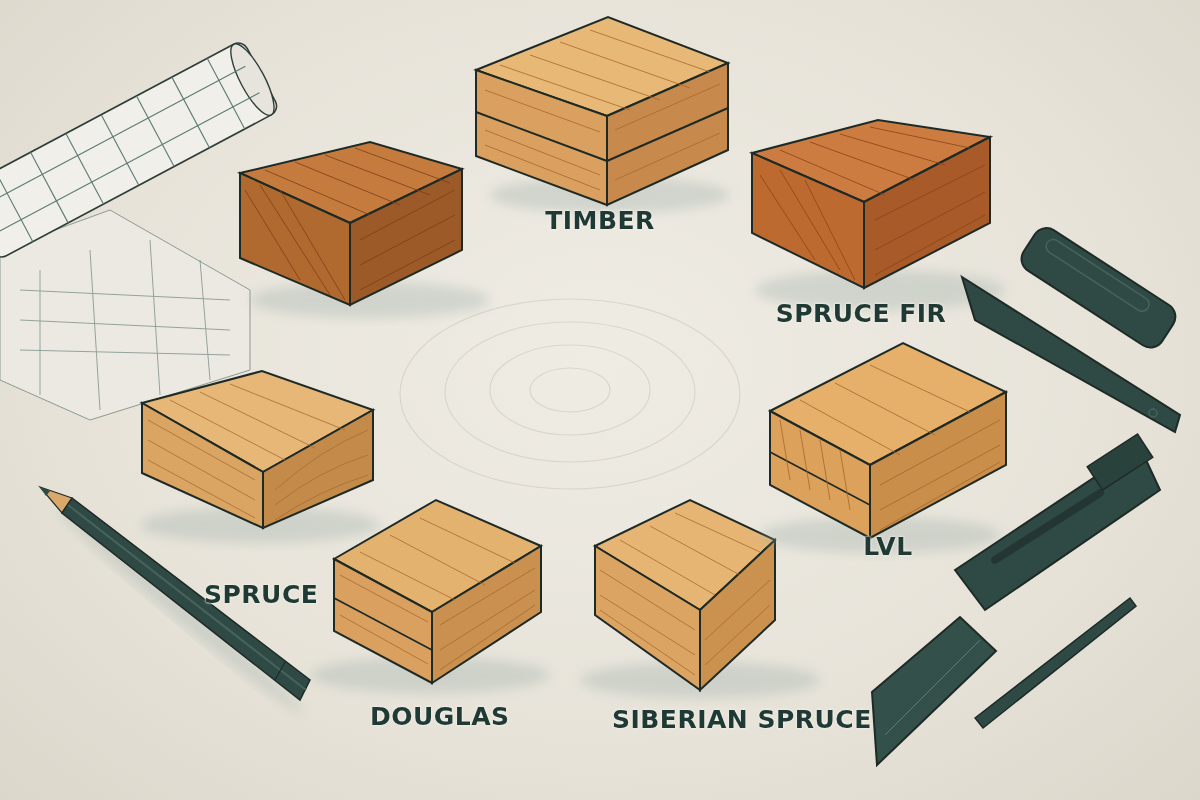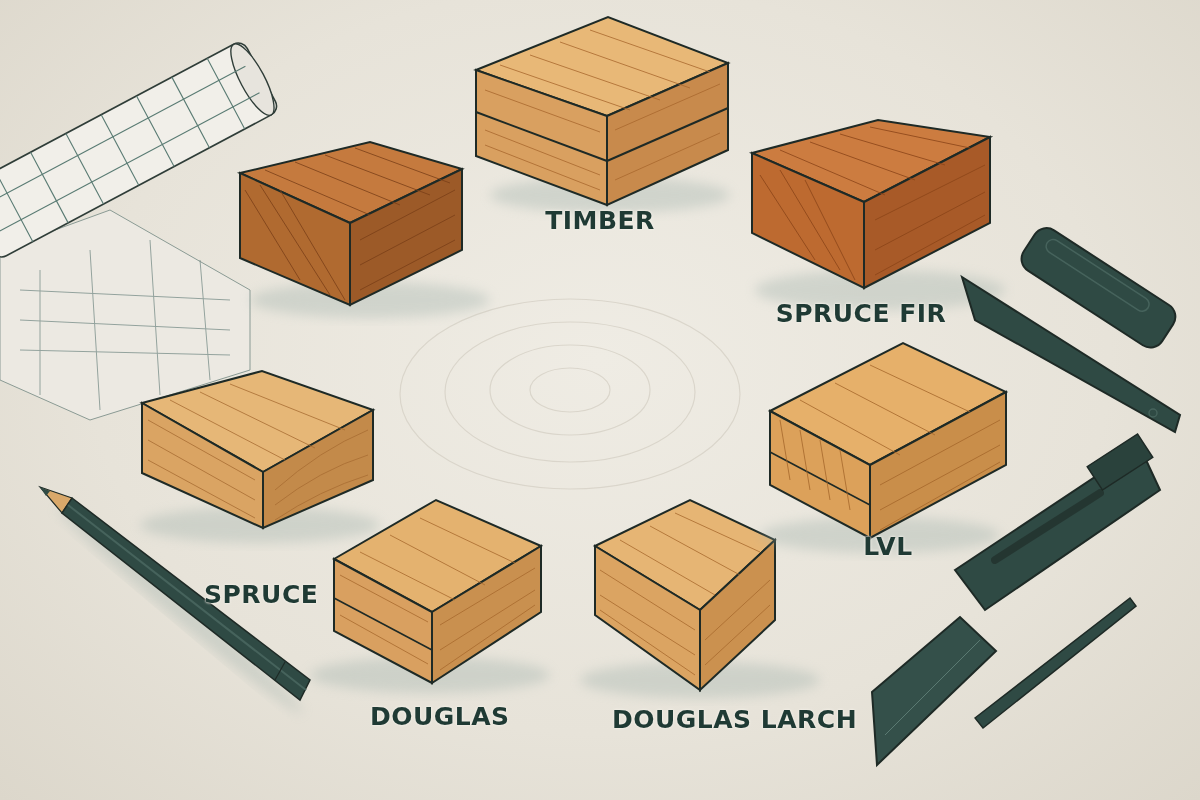--- a/index.html
+++ b/index.html
@@ -222,16 +222,16 @@
     <polygon points="975,718 1130,598 1136,606 983,728" fill="#2f4a44" stroke="#1e2a26" stroke-width="1.5"></polygon>
   </g>
 </svg>
 
 <div class="label" style="left:470px; top:206px; width:260px;">
   <div>TIMBER</div>
 </div>
 <div class="label" style="left:768px; top:299px; width:186px;">SPRUCE FIR</div>
 <div class="label" style="left:204px; top:580px; width:112px;">SPRUCE</div>
 <div class="label" style="left:370px; top:702px; width:124px;">DOUGLAS</div>
-<div class="label" style="left:612px; top:705px; width:222px;">DOUGLAS LARCH</div>
+<div class="label" style="left:612px; top:705px; width:222px;">SIBERIAN SPRUCE</div>
 <div class="label" style="left:858px; top:532px; width:60px;">LVL</div>
 
 </div>
 
 </body></html>

